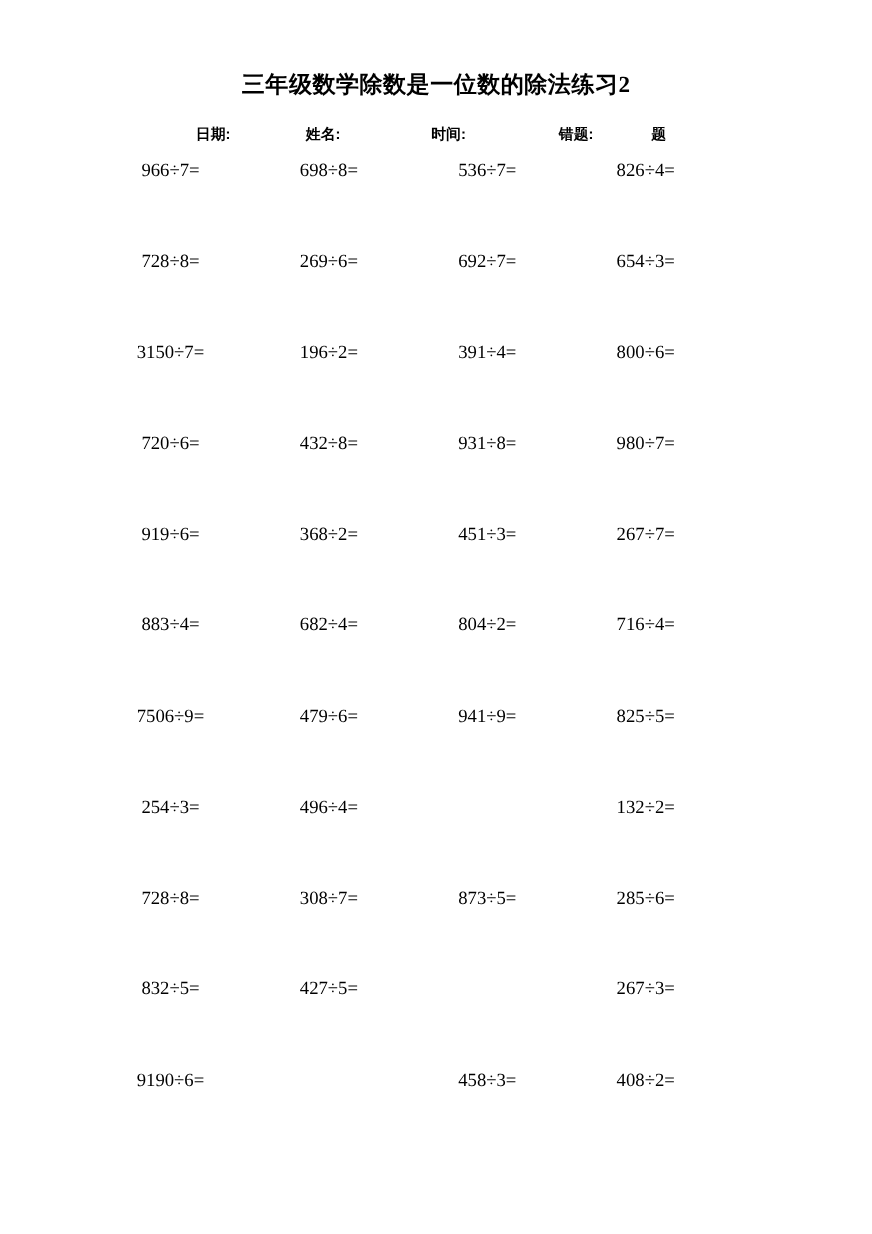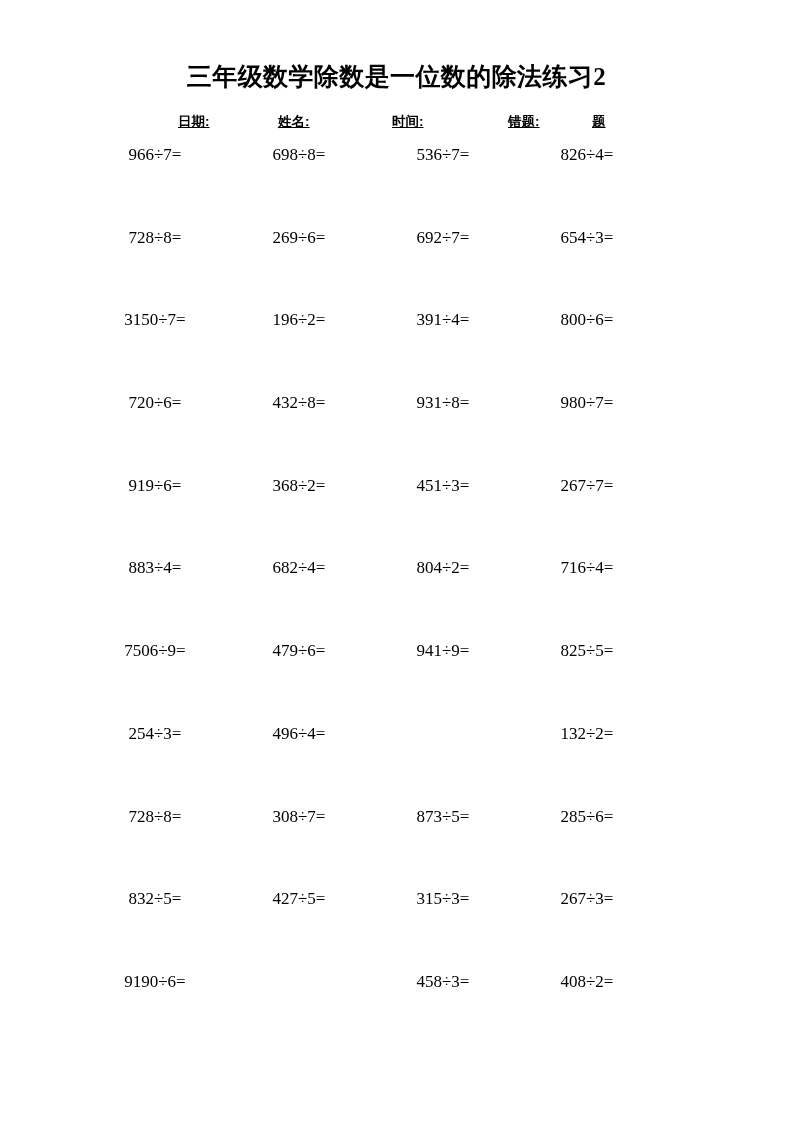--- a/index.html
+++ b/index.html
@@ -27,21 +27,21 @@
     box-sizing: border-box;
   }
 
   
   .doc-title {
     position: absolute;
     left: 0;
     top: 64px;
     width: 793px;
     text-align: center;
-    font-size: 25px;
+    font-size: 21px;
     font-weight: bold;
     letter-spacing: 0.4px;
     line-height: 26px;
     white-space: nowrap;
     font-family: "Liberation Serif", "DejaVu Serif", serif;
   }
 
   
   .meta-row {
     position: absolute;
@@ -51,21 +51,20 @@
     height: 20px;
   }
   .meta-field {
     position: absolute;
     top: 0;
     font-size: 13.5px;
     font-weight: bold;
     line-height: 20px;
     white-space: nowrap;
     font-family: "Liberation Sans", "DejaVu Sans", sans-serif;
-    text-decoration: underline;
   }
   .meta-field.m0 { left: 178px; }
   .meta-field.m1 { left: 278px; }
   .meta-field.m2 { left: 392px; }
   .meta-field.m3 { left: 508px; }
   .meta-field.m4 { left: 592px; }
 
   
   .grid {
     position: absolute;
@@ -168,21 +167,20 @@
     <div class="prow">
       <span class="cell c0">728÷8=</span>
       <span class="cell c1">308÷7=</span>
       <span class="cell c2">873÷5=</span>
       <span class="cell c3">285÷6=</span>
     </div>
 
     <div class="prow">
       <span class="cell c0">832÷5=</span>
       <span class="cell c1">427÷5=</span>
-      <span class="cell c2">315÷3=</span>
       <span class="cell c3">267÷3=</span>
     </div>
 
     <div class="prow">
       <span class="cell c0">9190÷6=</span>
       <span class="cell c2">458÷3=</span>
       <span class="cell c3">408÷2=</span>
     </div>
 
   </div>

